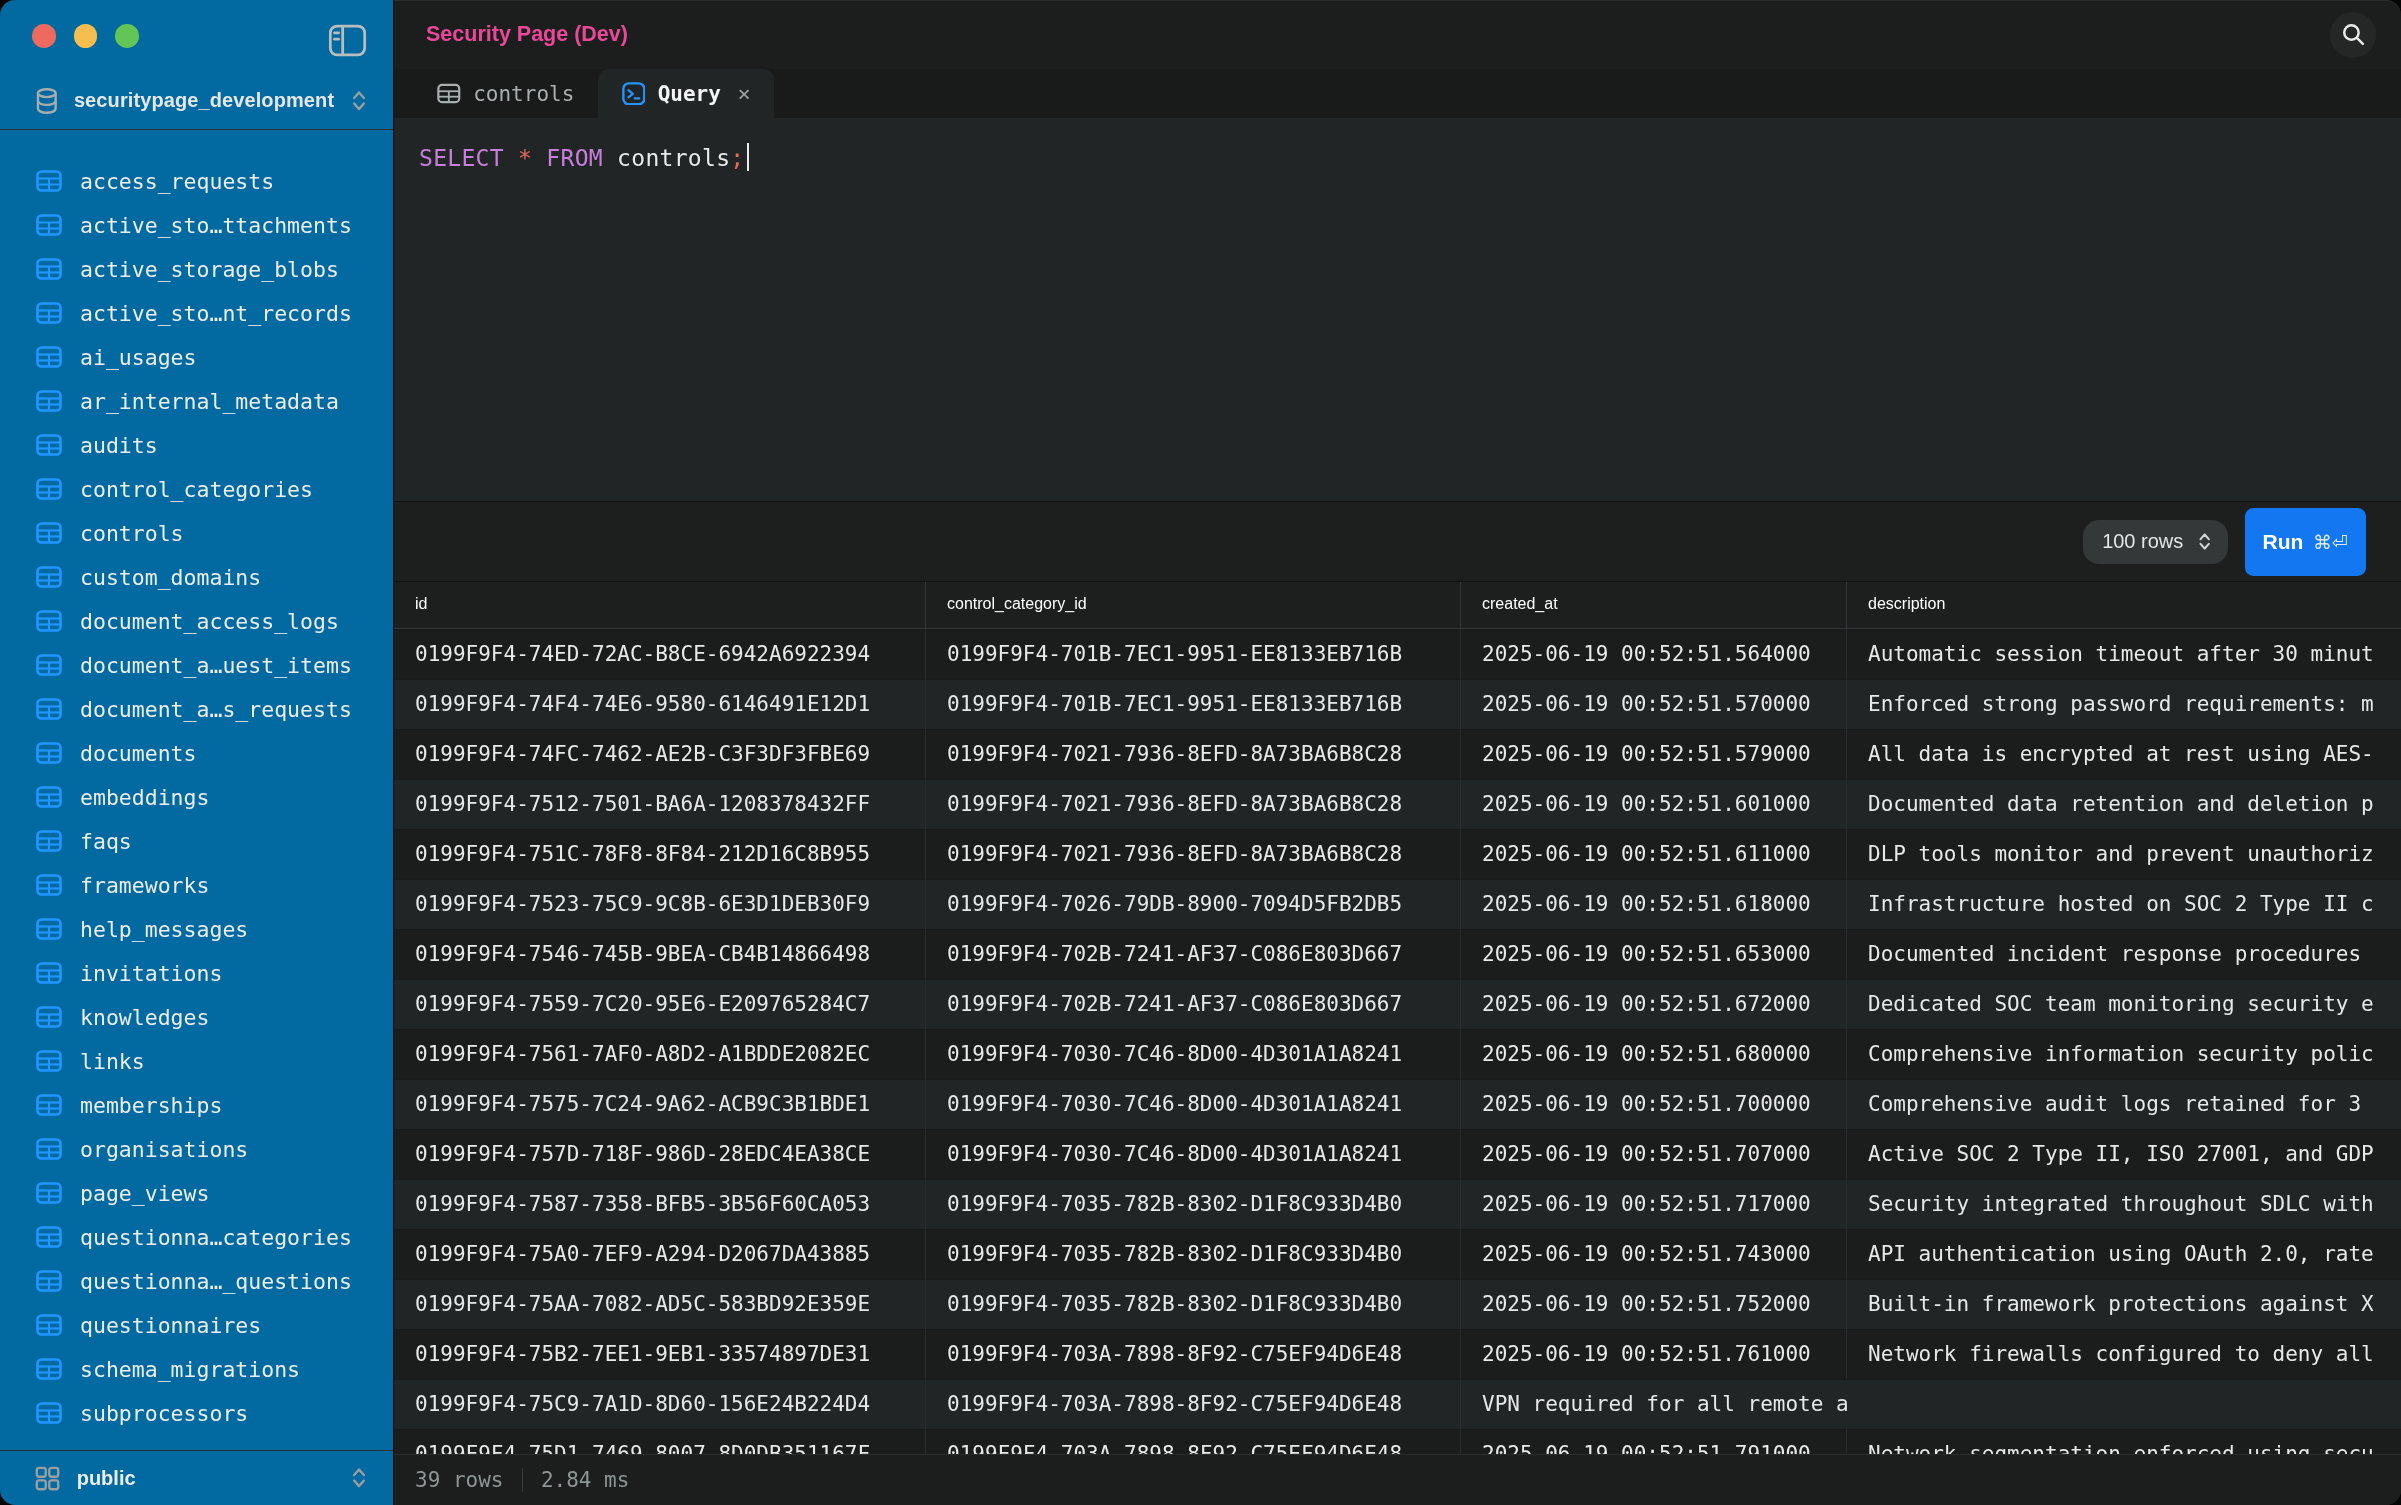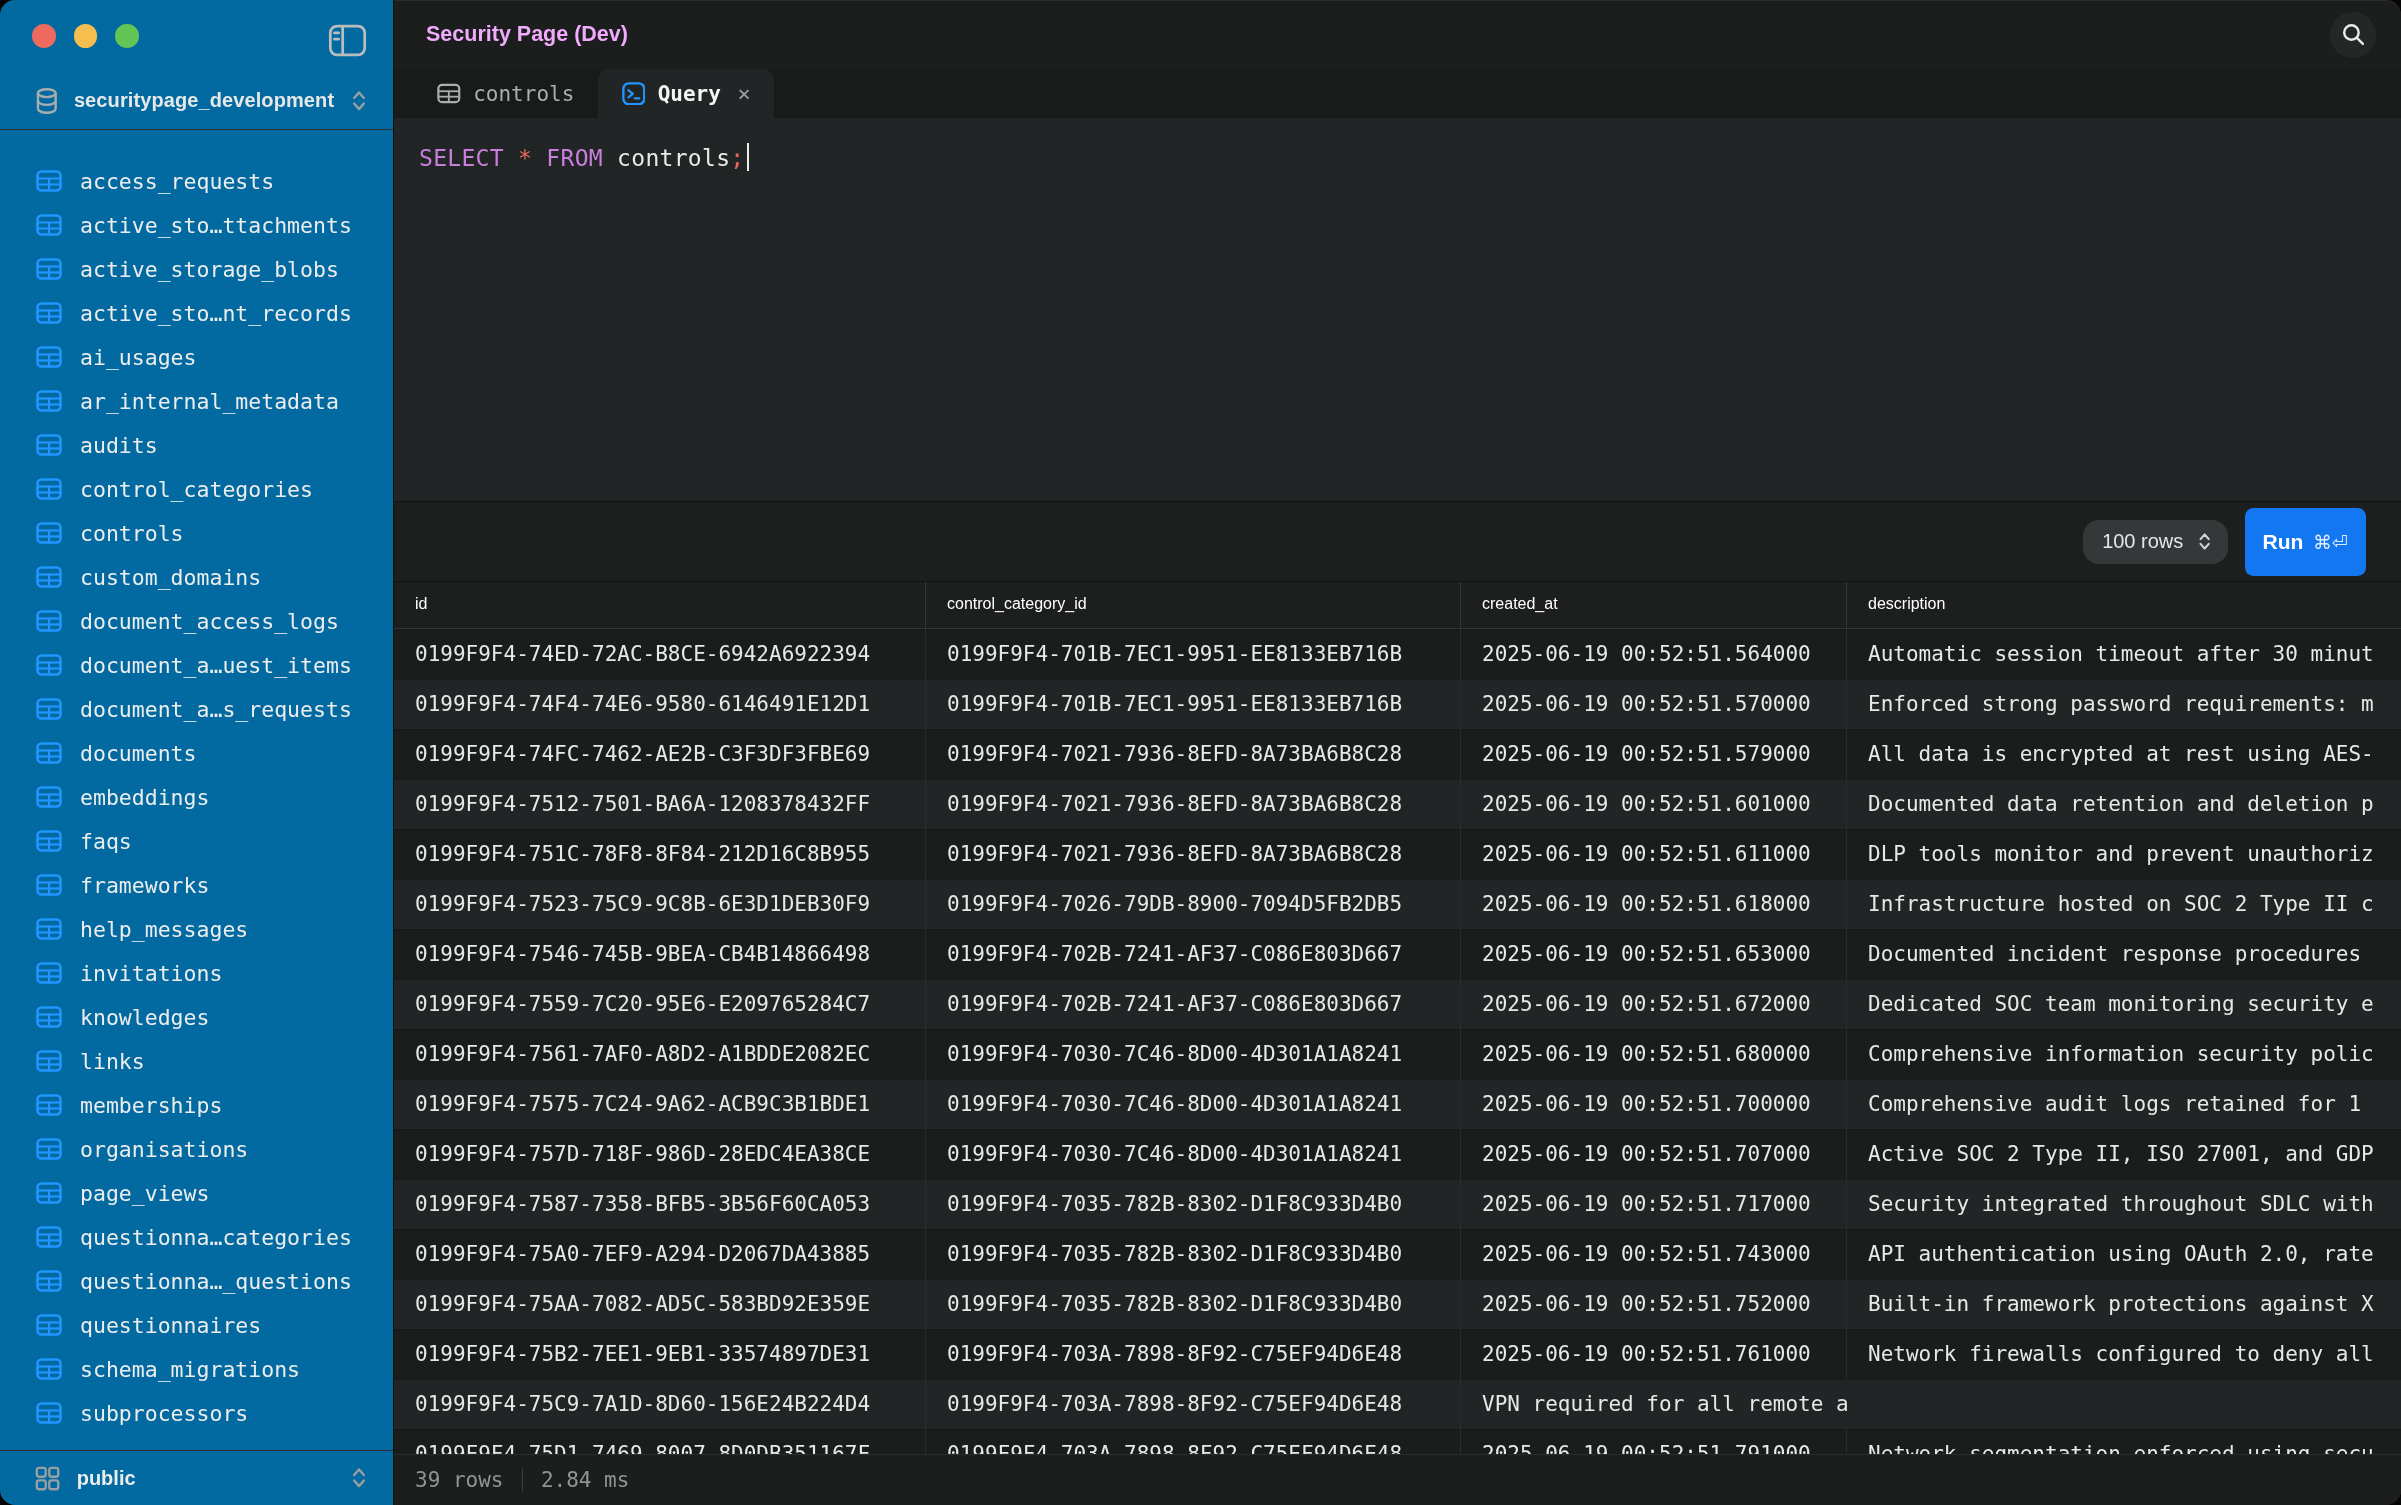--- a/index.html
+++ b/index.html
@@ -23,21 +23,21 @@
   .table-list{flex:1;overflow:hidden;padding-top:29px;}
   .table-item{height:44px;display:flex;align-items:center;padding-left:36px;gap:18px;}
   .table-item .tname{color:#eceeee;font-size:21.5px;white-space:nowrap;}
   .schema-row{height:54px;border-top:1.4px solid #2c2f2f;display:flex;align-items:center;
               padding:0 25px 0 35px;gap:16.7px;}
   .schema-name{color:#eceeee;font-size:20px;font-weight:700;flex:1;}
 
   
   .main{flex:1;display:flex;flex-direction:column;min-width:0;}
   .titlebar{height:69px;display:flex;align-items:center;padding:0 25px 0 32px;}
-  .title{color:#f0abfc;font-size:21.5px;font-weight:700;flex:1;}
+  .title{color:#ec4899;font-size:21.5px;font-weight:700;flex:1;}
   .search-btn{width:46px;height:46px;border-radius:50%;background:rgba(255,255,255,.045);
               display:flex;align-items:center;justify-content:center;}
 
   .tabstrip{height:49px;background:#191b1b;display:flex;align-items:flex-end;padding-left:19.5px;}
   .tab{height:49px;display:flex;align-items:center;gap:12.5px;padding:0 23.6px;font-size:21px;}
   .tab.inactive{color:#a9aeae;}
   .tab.active{background:#222525;border-radius:11px 11px 0 0;color:#f4f6f6;font-weight:700;}
   .tab .close{color:#9aa0a0;font-size:22px;font-weight:400;margin-left:4.2px;}
 
   .editor{height:358px;background:#222525;padding:25px 0 0 25px;}
@@ -563,21 +563,21 @@
             <div class="cell mono">Dedicated SOC team monitoring security e</div>
           </div><div class="grow">
             <div class="cell mono">0199F9F4-7561-7AF0-A8D2-A1BDDE2082EC</div>
             <div class="cell mono">0199F9F4-7030-7C46-8D00-4D301A1A8241</div>
             <div class="cell mono">2025-06-19 00:52:51.680000</div>
             <div class="cell mono">Comprehensive information security polic</div>
           </div><div class="grow">
             <div class="cell mono">0199F9F4-7575-7C24-9A62-ACB9C3B1BDE1</div>
             <div class="cell mono">0199F9F4-7030-7C46-8D00-4D301A1A8241</div>
             <div class="cell mono">2025-06-19 00:52:51.700000</div>
-            <div class="cell mono">Comprehensive audit logs retained for 1</div>
+            <div class="cell mono">Comprehensive audit logs retained for 3</div>
           </div><div class="grow">
             <div class="cell mono">0199F9F4-757D-718F-986D-28EDC4EA38CE</div>
             <div class="cell mono">0199F9F4-7030-7C46-8D00-4D301A1A8241</div>
             <div class="cell mono">2025-06-19 00:52:51.707000</div>
             <div class="cell mono">Active SOC 2 Type II, ISO 27001, and GDP</div>
           </div><div class="grow">
             <div class="cell mono">0199F9F4-7587-7358-BFB5-3B56F60CA053</div>
             <div class="cell mono">0199F9F4-7035-782B-8302-D1F8C933D4B0</div>
             <div class="cell mono">2025-06-19 00:52:51.717000</div>
             <div class="cell mono">Security integrated throughout SDLC with</div>

